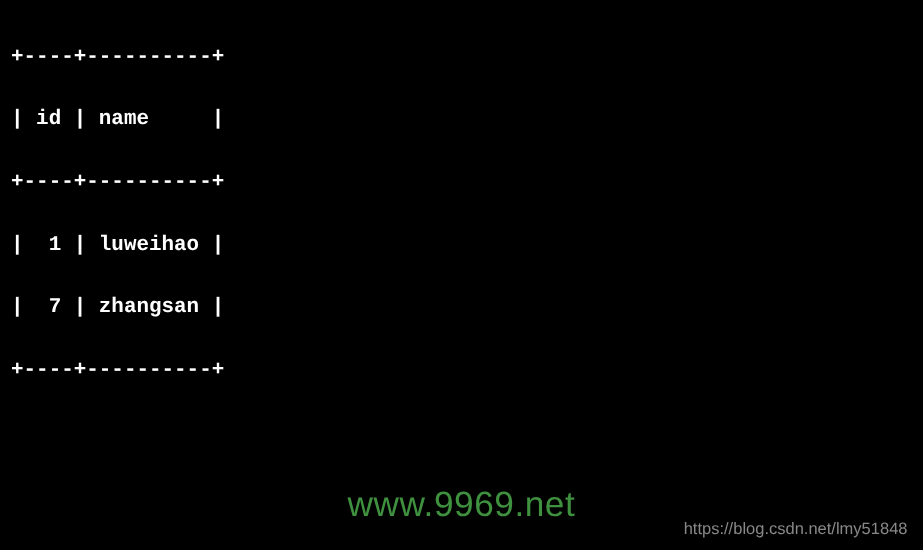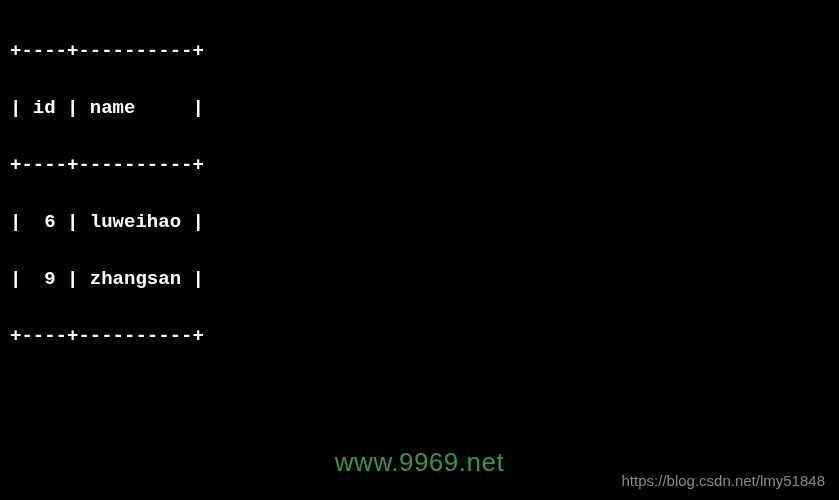--- a/index.html
+++ b/index.html
@@ -23,21 +23,21 @@
     .terminal {
       white-space: pre;
     }
     .watermark-green {
       position: absolute;
       bottom: 18px;
       left: 50%;
       transform: translateX(-50%);
       color: #4aaa4a;
       font-family: Arial, sans-serif;
-      font-size: 26px;
+      font-size: 32px;
       font-weight: normal;
       opacity: 0.85;
       letter-spacing: 0.5px;
     }
     .watermark-gray {
       position: absolute;
       bottom: 8px;
       right: 14px;
       color: #888;
       font-family: Arial, sans-serif;
@@ -45,22 +45,22 @@
       font-weight: normal;
     }
   </style>
 </head>
 <body>
 
 <div class="terminal">
 <div>+----+----------+</div>
 <div>| id | name     |</div>
 <div>+----+----------+</div>
-<div>|  6 | luweihao |</div>
-<div>|  9 | zhangsan |</div>
+<div>|  1 | luweihao |</div>
+<div>|  7 | zhangsan |</div>
 <div>+----+----------+</div>
 <div>&nbsp;</div>
 
 
 
 
 
 
 
 

